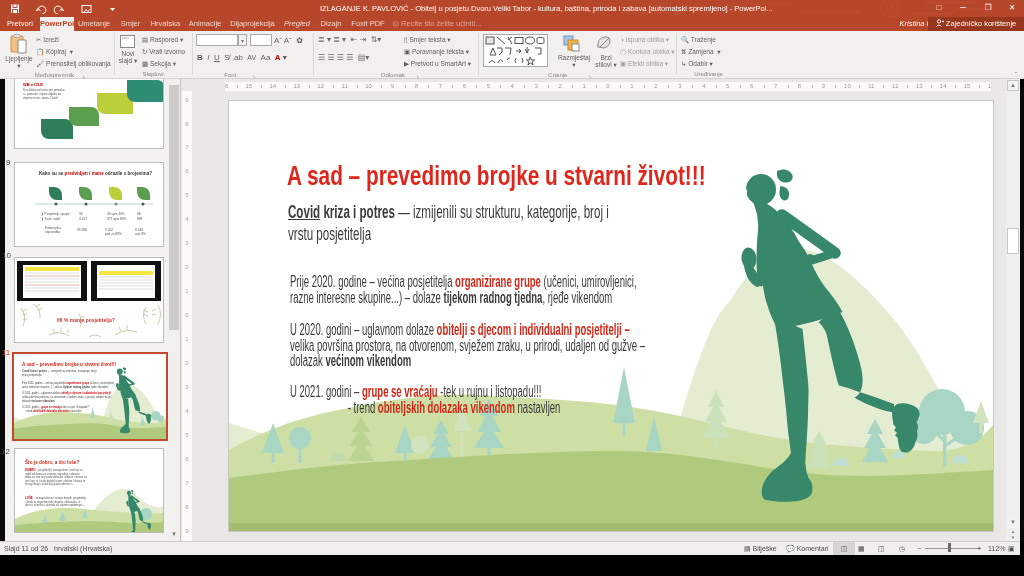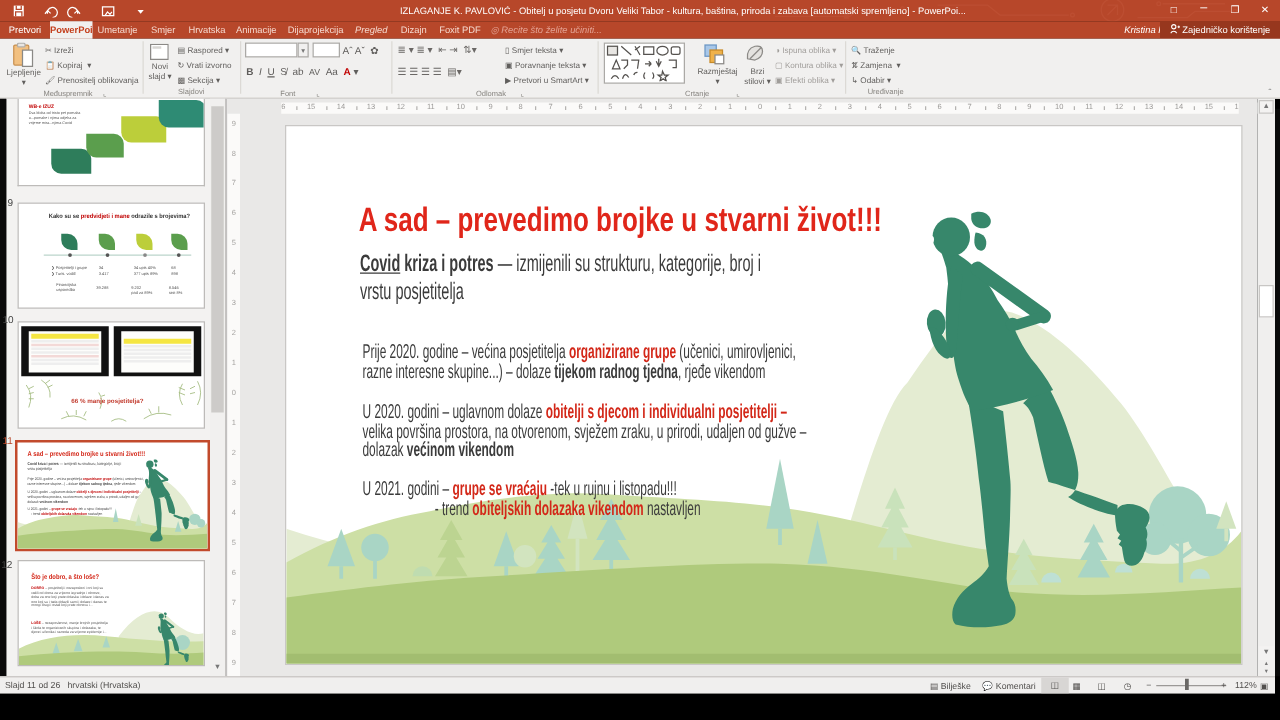--- a/index.html
+++ b/index.html
@@ -66,21 +66,21 @@
  <div class="tab" style="left:0px;width:40px;color:#fff;">Pretvori</div>
  <div class="tab" style="left:40px;width:34px;background:#F1F0EF;color:#C43E1C;font-weight:bold;">PowerPoi</div>
  <div class="tab" style="left:74px;width:40px;">Umetanje</div>
  <div class="tab" style="left:114px;width:33px;">Smjer</div>
  <div class="tab" style="left:147px;width:37px;">Hrvatska</div>
  <div class="tab" style="left:184px;width:42px;">Animacije</div>
  <div class="tab" style="left:226px;width:53px;">Dijaprojekcija</div>
  <div class="tab" style="left:279px;width:36px;font-style:italic;">Pregled</div>
  <div class="tab" style="left:315px;width:32px;">Dizajn</div>
  <div class="tab" style="left:347px;width:42px;">Foxit PDF</div>
- <div class="tab" style="left:392px;width:90px;color:#E4A394;font-style:italic;">◎ Recite što želite učiniti...</div>
+ <div class="tab" style="left:392px;width:90px;color:#E4A394;">◎ Recite što želite učiniti...</div>
  <div class="tab" style="left:892px;width:70px;color:#fff;font-style:italic;">Kristina Pavlović</div>
  <div class="abs" style="left:928px;top:0;width:96px;height:14px;background:#97371E;color:#fff;font-size:7.5px;line-height:14px;text-align:center"><svg style="width:8px;height:8px;vertical-align:-1px" viewBox="0 0 8 8">
         <circle cx="3" cy="2.4" r="1.7" fill="none" stroke="#fff" stroke-width="0.9"></circle>
         <path d="M0.6,7.6 a2.6,2.6 0 0 1 4.8,0" fill="none" stroke="#fff" stroke-width="0.9"></path>
         <path d="M6,2.5 h2 M7,1.5 v2" stroke="#fff" stroke-width="0.8"></path>
       </svg> Zajedničko korištenje</div>
 </div>
 
 <div class="abs" id="ribbon">
 

